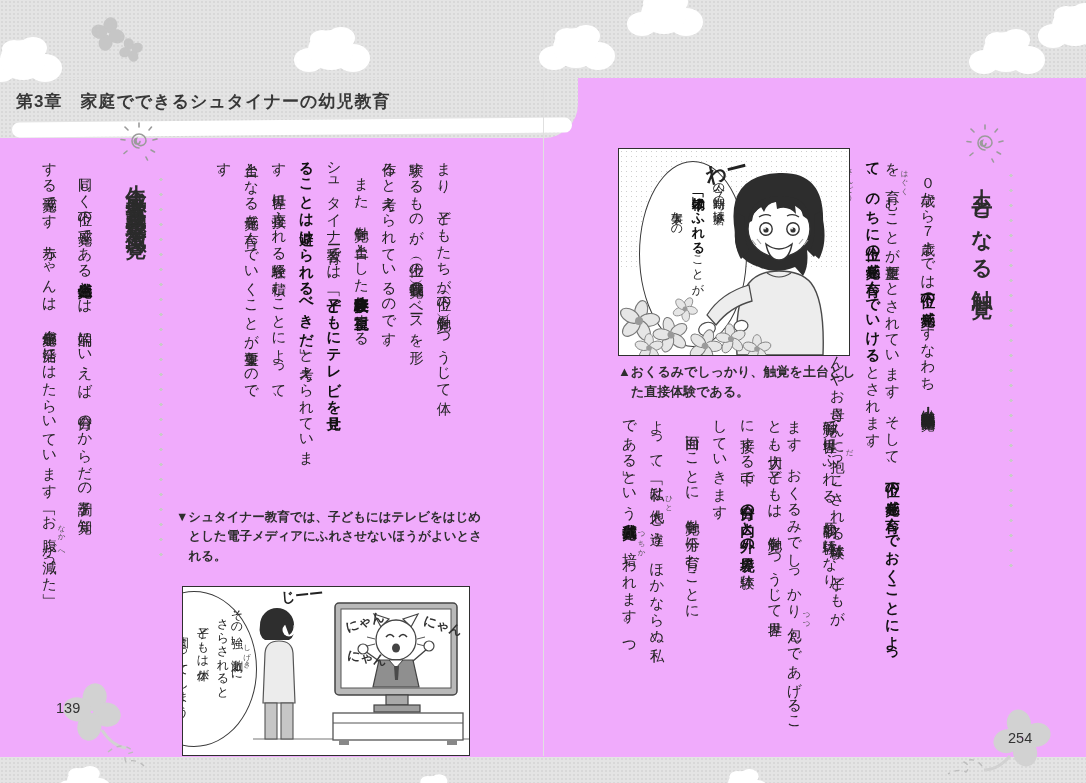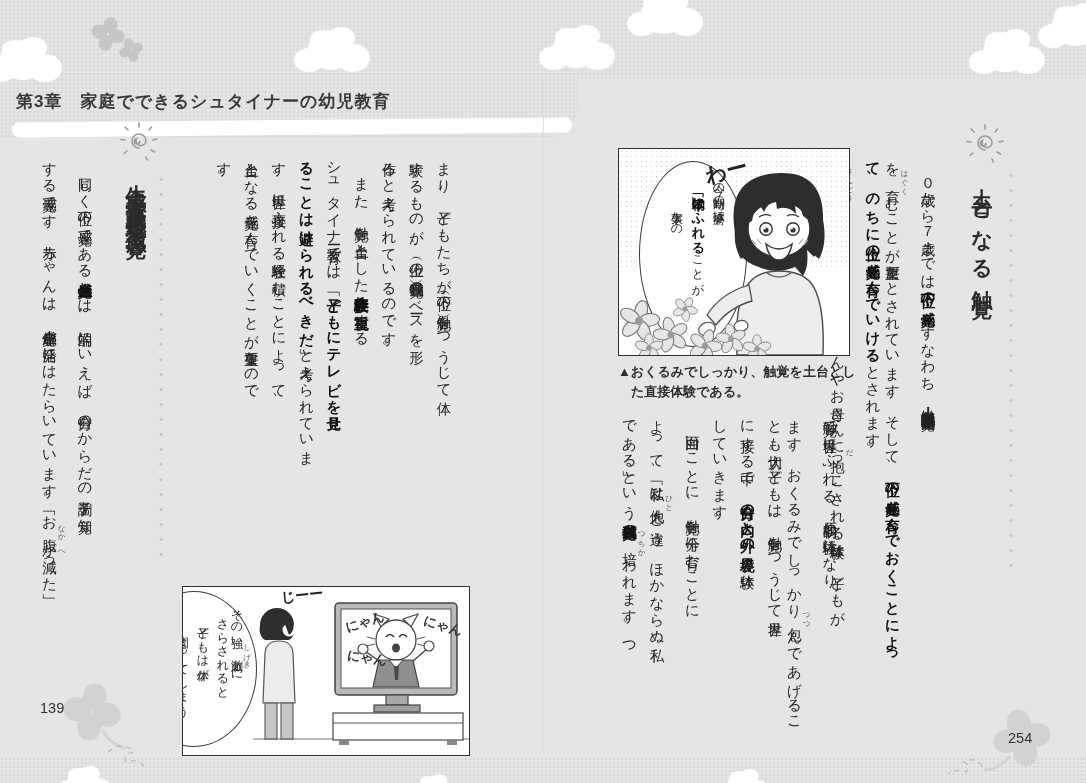--- a/index.html
+++ b/index.html
@@ -1,16 +1,16 @@
 <!DOCTYPE html>
 <html lang="ja"><head>
 <meta charset="utf-8">
 <style>
   html,body{margin:0;padding:0;background:#fff;}
-  #stage{position:relative;width:1086px;height:783px;background:#e5e5e5;overflow:hidden;
+  #stage{position:relative;width:1086px;height:783px;background:#f0abfc;overflow:hidden;
          font-family:"Liberation Serif","DejaVu Serif",serif;color:#222;}
   .sans{font-family:"Liberation Sans","DejaVu Sans",sans-serif;}
   
   .band{position:absolute;background-color:#e4e4e4;
         background-image:radial-gradient(circle 0.8px at 50% 50%, #d8d8d8 99%, rgba(0,0,0,0));
         background-size:4px 4px;}
   .band-top{left:0;top:0;width:1086px;height:78px;}
   .band-ext{left:0;top:78px;width:578px;height:60px;border-radius:0 0 34px 0;}
   .band-bottom{left:0;top:757px;width:1086px;height:26px;}
   .streak{position:absolute;left:12px;top:120px;width:560px;height:15px;background:#fff;
@@ -204,20 +204,21 @@
     </g>
   </svg>
   <div class="vheading" style="left:122px;top:168px;letter-spacing:4px">生命感覚・運動感覚・平衡感覚</div>
   <div class="dots" style="left:158px;top:172px;height:390px"></div>
 
   <div class="vcols" style="left:47px;top:152px;width:46px;height:590px">
       <div class="vcol"><span>　同じく下位の感覚である</span><span class="em">生命感覚</span><span>とは、端的にいえば、自分のからだの調子を知覚</span></div>
       <div class="vcol"><span>する感覚です。赤ちゃんは、生命感覚が活発にはたらいています。「お</span><ruby>腹<rt>なか</rt></ruby><span>が</span><ruby>減<rt>へ</rt></ruby><span>った」</span></div>
     </div>
 
+  <div class="caption caption-l" style="left:176px;top:508px;width:302px">▼シュタイナー教育では、子どもにはテレビをはじめとした電子メディアにふれさせないほうがよいとされる。</div>
 
   <div class="panel" style="left:182px;top:586px;width:286px;height:168px">
     <div class="bubble" style="left:-52px;top:4px;width:124px;height:154px"></div>
     <svg width="286" height="168" viewBox="0 0 286 168" style="position:absolute;left:0;top:0">
       <line x1="70" y1="152" x2="286" y2="152" stroke="#777" stroke-width="1.2"></line>
 
       <rect x="152" y="16" width="122" height="92" rx="4" fill="#b9b9b9" stroke="#444" stroke-width="1.5"></rect>
       <rect x="158" y="22" width="110" height="79" fill="#fff" stroke="#555" stroke-width="1"></rect>
 
       <path d="M198,40 l-7,-13 l15,5 z" fill="#fff" stroke="#444" stroke-width="1.2"></path>
@@ -263,21 +264,21 @@
   <svg class="deco" style="left:58px;top:682px" width="110" height="90" viewBox="0 0 110 90">
     <g transform="translate(34,30) rotate(10)" fill="#d2d2d2">
       <ellipse cx="0" cy="-15" rx="12" ry="14"></ellipse>
         <ellipse cx="15" cy="0" rx="14" ry="12"></ellipse>
       <ellipse cx="0" cy="15" rx="12" ry="14"></ellipse>
         <ellipse cx="-15" cy="0" rx="14" ry="12"></ellipse>
     </g>
     <path d="M44,48 q10,16 24,18" fill="none" stroke="#d2d2d2" stroke-width="3"></path>
     <path d="M50,70 q14,-12 26,0 q-12,2 -8,10 q10,-4 18,4" fill="none" stroke="#bdbdbd" stroke-width="1.4" stroke-dasharray="5,5"></path>
   </svg>
-  <span class="pagenum" style="left:40px;top:700px">139</span>
+  <span class="pagenum" style="left:56px;top:700px">139</span>
 
   <svg class="deco" style="left:930px;top:700px" width="140" height="80" viewBox="0 0 140 80">
     <g transform="translate(92,38) rotate(-12)" fill="#d2d2d2">
       <ellipse cx="0" cy="-15" rx="12" ry="14"></ellipse>
         <ellipse cx="15" cy="0" rx="14" ry="12"></ellipse>
       <ellipse cx="0" cy="15" rx="12" ry="14"></ellipse>
         <ellipse cx="-15" cy="0" rx="14" ry="12"></ellipse>
     </g>
     <path d="M80,56 q-12,14 -26,14" fill="none" stroke="#d2d2d2" stroke-width="3"></path>
     <path d="M52,66 q-8,-10 -18,-4 q8,4 2,10 q-8,-4 -18,2" fill="none" stroke="#bdbdbd" stroke-width="1.4" stroke-dasharray="5,5"></path>

